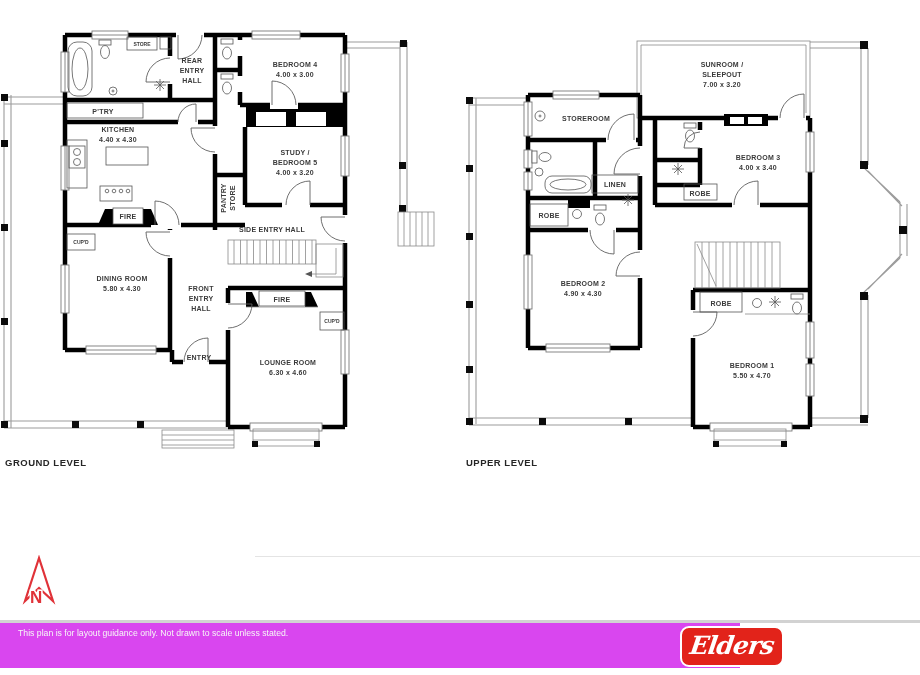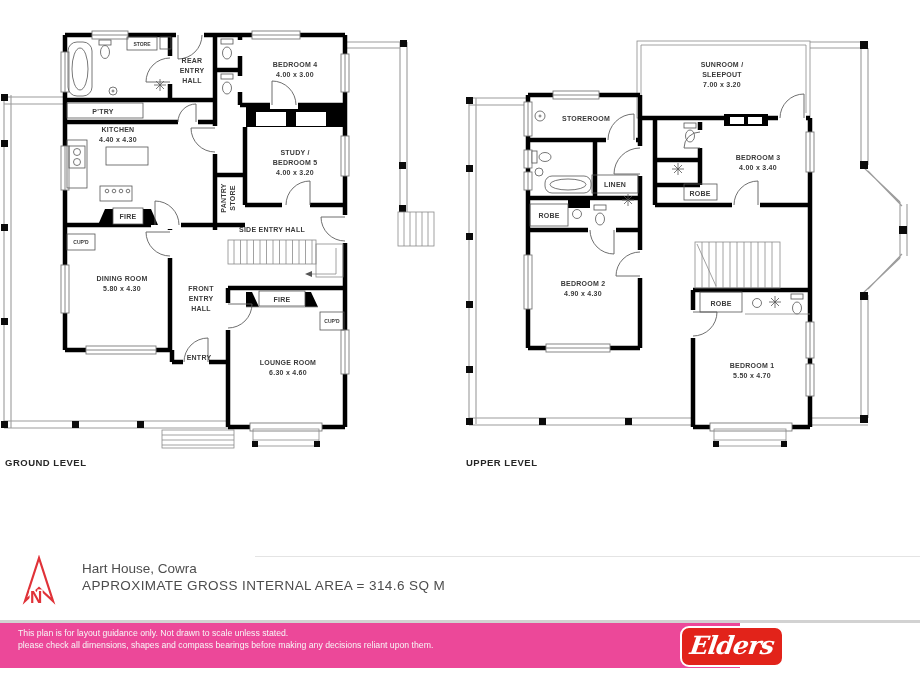--- a/index.html
+++ b/index.html
@@ -20,21 +20,21 @@
   .fxl{stroke:#555;stroke-width:.8;fill:none;}
   .rl{font:bold 7px "Liberation Sans",sans-serif;fill:#3a3a3a;text-anchor:middle;letter-spacing:.25px;}
   .rs{font:bold 5px "Liberation Sans",sans-serif;fill:#3a3a3a;text-anchor:middle;}
   .rt{font:bold 9.5px "Liberation Sans",sans-serif;fill:#262626;text-anchor:start;letter-spacing:.5px;}
   
   .footer-text{position:absolute;left:82px;top:560px;color:#4d4d4d;}
   .property{font-size:13.5px;line-height:17px;}
   .areanote{font-size:13.5px;line-height:17px;letter-spacing:.4px;}
   .hairline{position:absolute;left:255px;top:556px;width:665px;height:1px;background:#e4e4e4;}
   .bar-top{position:absolute;left:0;top:620px;width:920px;height:3px;background:#d2d2d2;}
-  .disclaimer{position:absolute;left:0;top:623px;width:740px;height:45px;background:#ec4899;}
+  .disclaimer{position:absolute;left:0;top:623px;width:740px;height:45px;background:#d946ef;}
   .disc-lines{position:absolute;left:18px;top:5px;color:#f7f7f7;font-size:8.7px;line-height:11.6px;}
   .elders{position:absolute;left:680px;top:3px;width:100px;height:37px;background:#e2231a;
           border:2px solid #fff;border-radius:9px;display:flex;align-items:center;justify-content:center;}
   .elders span{color:#fff;font-family:"DejaVu Serif",serif;font-style:italic;font-weight:bold;
           font-size:25px;transform:skewX(-8deg);letter-spacing:-1px;padding-bottom:3px;}
   .agency{position:absolute;left:795px;top:11px;color:#fff;font-weight:bold;font-size:16.5px;letter-spacing:.2px;text-align:center;}
   .north{position:absolute;left:18px;top:555px;}
 </style>
 </head>
 <body>
@@ -361,31 +361,26 @@
     <text class="rt" x="466" y="466">UPPER LEVEL</text>
   </g>
 </svg>
 
 
 <div class="hairline"></div>
 <svg class="north" width="42" height="50" viewBox="0 0 42 50">
   <path d="M21 3 L7 46 L21 33 L35 46 Z" fill="none" stroke="#e03238" stroke-width="2.2" stroke-linejoin="miter"></path>
   <text x="12" y="48" font-family="Liberation Sans, sans-serif" font-size="17" font-weight="bold" fill="#e03238" stroke="#ffffff" stroke-width="3" paint-order="stroke">N</text>
 </svg>
-<div class="footer-text">
-  <div class="property">Hart House, Cowra</div>
-  <div class="areanote">APPROXIMATE GROSS INTERNAL AREA = 314.6 SQ M</div>
-</div>
 
 
 <div class="bar-top"></div>
 <div class="disclaimer">
   <div class="disc-lines">
     <div>This plan is for layout guidance only. Not drawn to scale unless stated.</div>
-    <div>please check all dimensions, shapes and compass bearings before making any decisions reliant upon them.</div>
   </div>
   <div class="elders">
     <span>Elders</span>
   </div>
   <div class="agency">Emms Mooney</div>
 </div>
 
 </div>
 
 </body></html>

